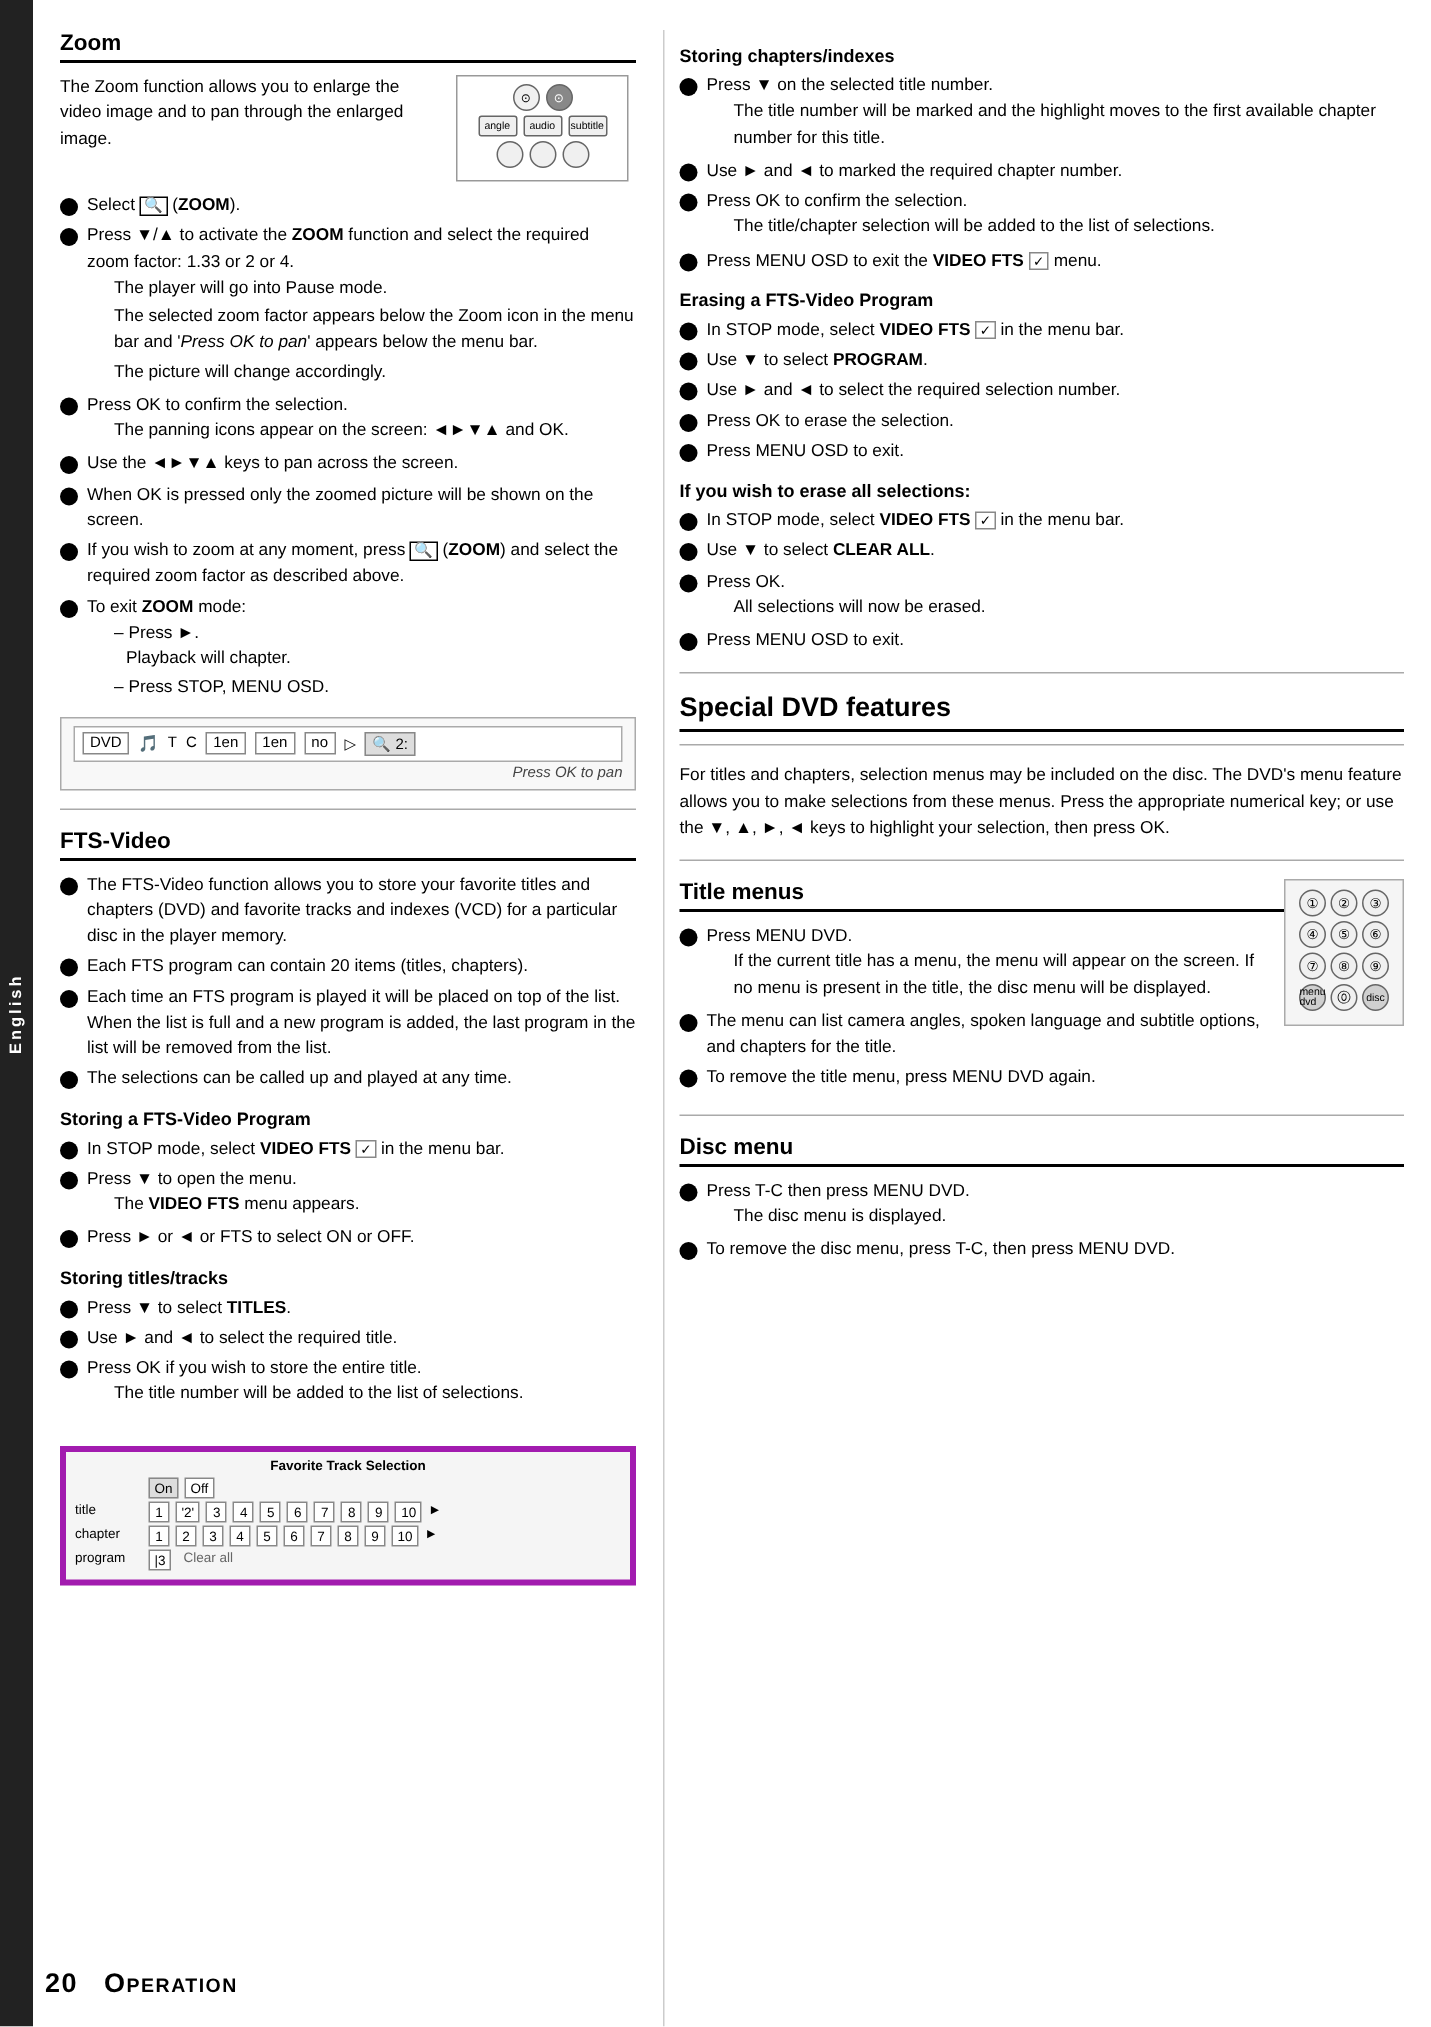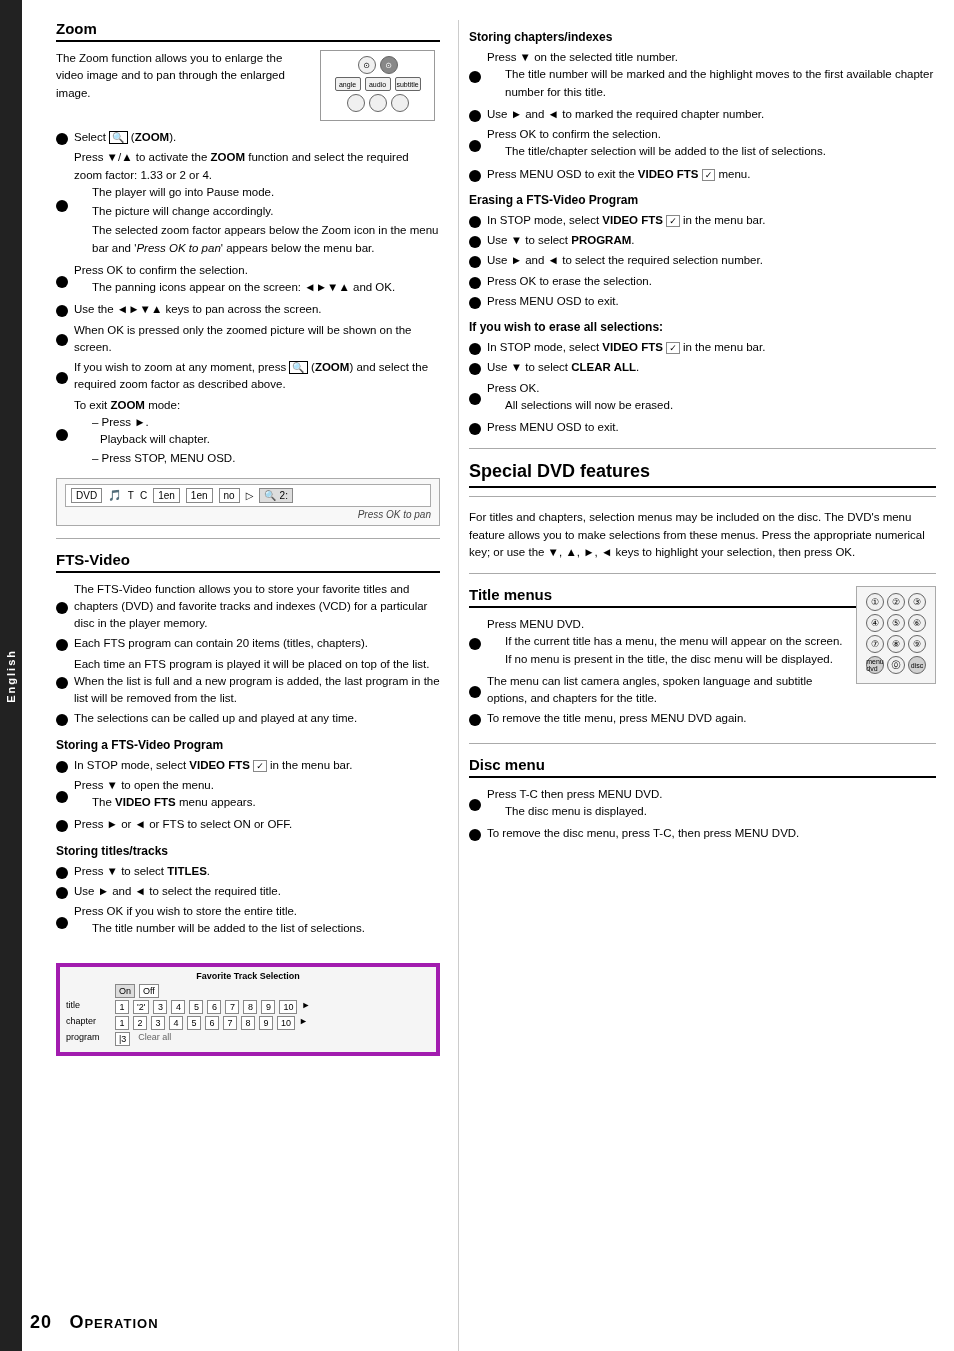--- a/index.html
+++ b/index.html
@@ -29,21 +29,21 @@
       color: #fff;
       font-size: 11px;
       font-weight: bold;
       writing-mode: vertical-rl;
       transform: rotate(180deg);
       letter-spacing: 2px;
     }
     .content {
       flex: 1;
       display: flex;
-      padding: 20px 0 0 16px;
+      padding: 20px 0 0 0;
     }
     .left-col {
       width: 420px;
       padding: 0 18px;
       flex-shrink: 0;
     }
     .right-col {
       flex: 1;
       padding: 0 18px 0 10px;
       border-left: 1px solid #ccc;
@@ -65,21 +65,21 @@
       line-height: 1.5;
       margin-bottom: 4px;
     }
     ul.bullet-list {
       list-style: none;
       padding: 0;
       margin: 0;
     }
     ul.bullet-list li {
       display: flex;
-      align-items: center;
+      align-items: flex-start;
       margin-bottom: 3px;
       font-size: 11.5px;
       line-height: 1.5;
     }
     ul.bullet-list li .bullet {
       width: 12px;
       height: 12px;
       border-radius: 50%;
       background: #000;
       flex-shrink: 0;
@@ -309,22 +309,22 @@
         <ul class="bullet-list">
           <li>
             <span class="bullet"></span>
             <span class="text">Select <span style="border:1px solid #000;padding:0 2px;font-size:10px;">🔍</span> (<strong>ZOOM</strong>).</span>
           </li>
           <li>
             <span class="bullet"></span>
             <span class="text">
               Press ▼/▲ to activate the <strong>ZOOM</strong> function and select the required zoom factor: 1.33 or 2 or 4.
               <div class="indent">The player will go into Pause mode.</div>
+              <div class="indent">The selected zoom factor appears below the Zoom icon in the menu bar and '<em>Press OK to pan</em>' appears below the menu bar.</div>
               <div class="indent">The picture will change accordingly.</div>
-              <div class="indent">The selected zoom factor appears below the Zoom icon in the menu bar and '<em>Press OK to pan</em>' appears below the menu bar.</div>
             </span>
           </li>
           <li>
             <span class="bullet"></span>
             <span class="text">
               Press OK to confirm the selection.
               <div class="indent">The panning icons appear on the screen: ◄►▼▲ and OK.</div>
             </span>
           </li>
           <li>

